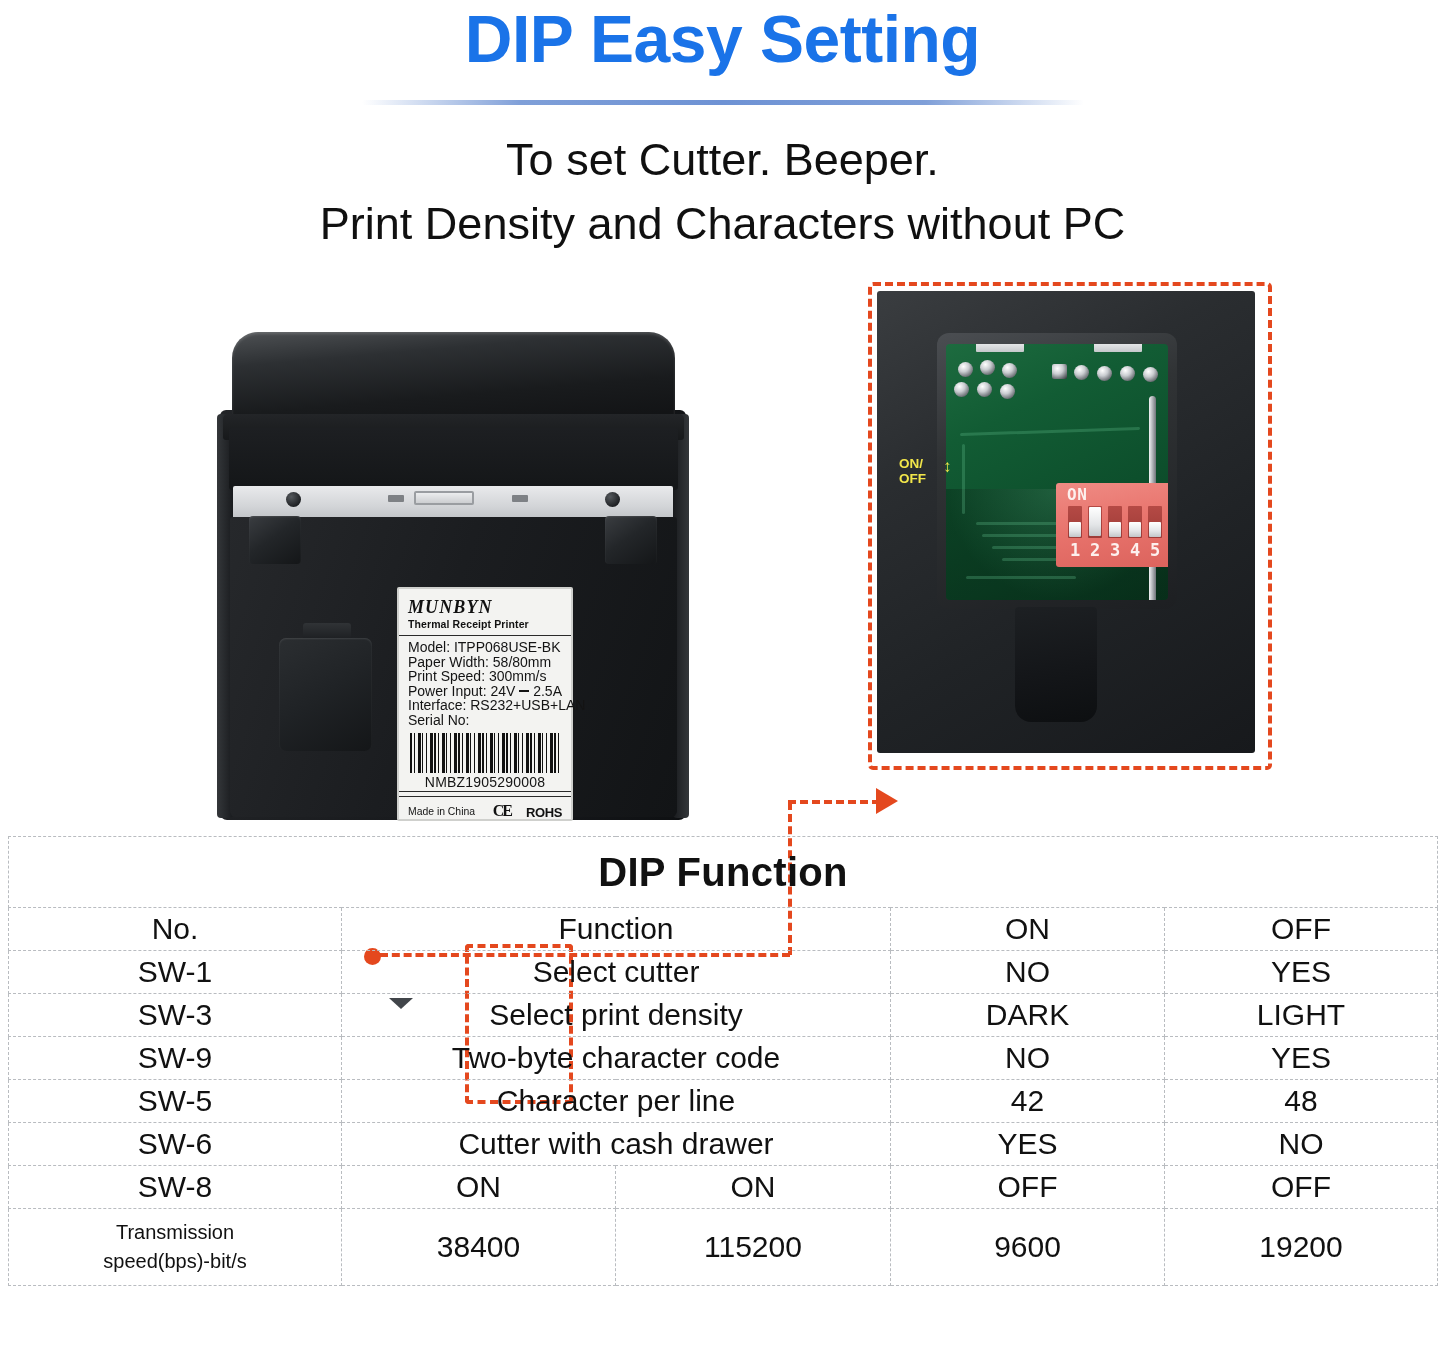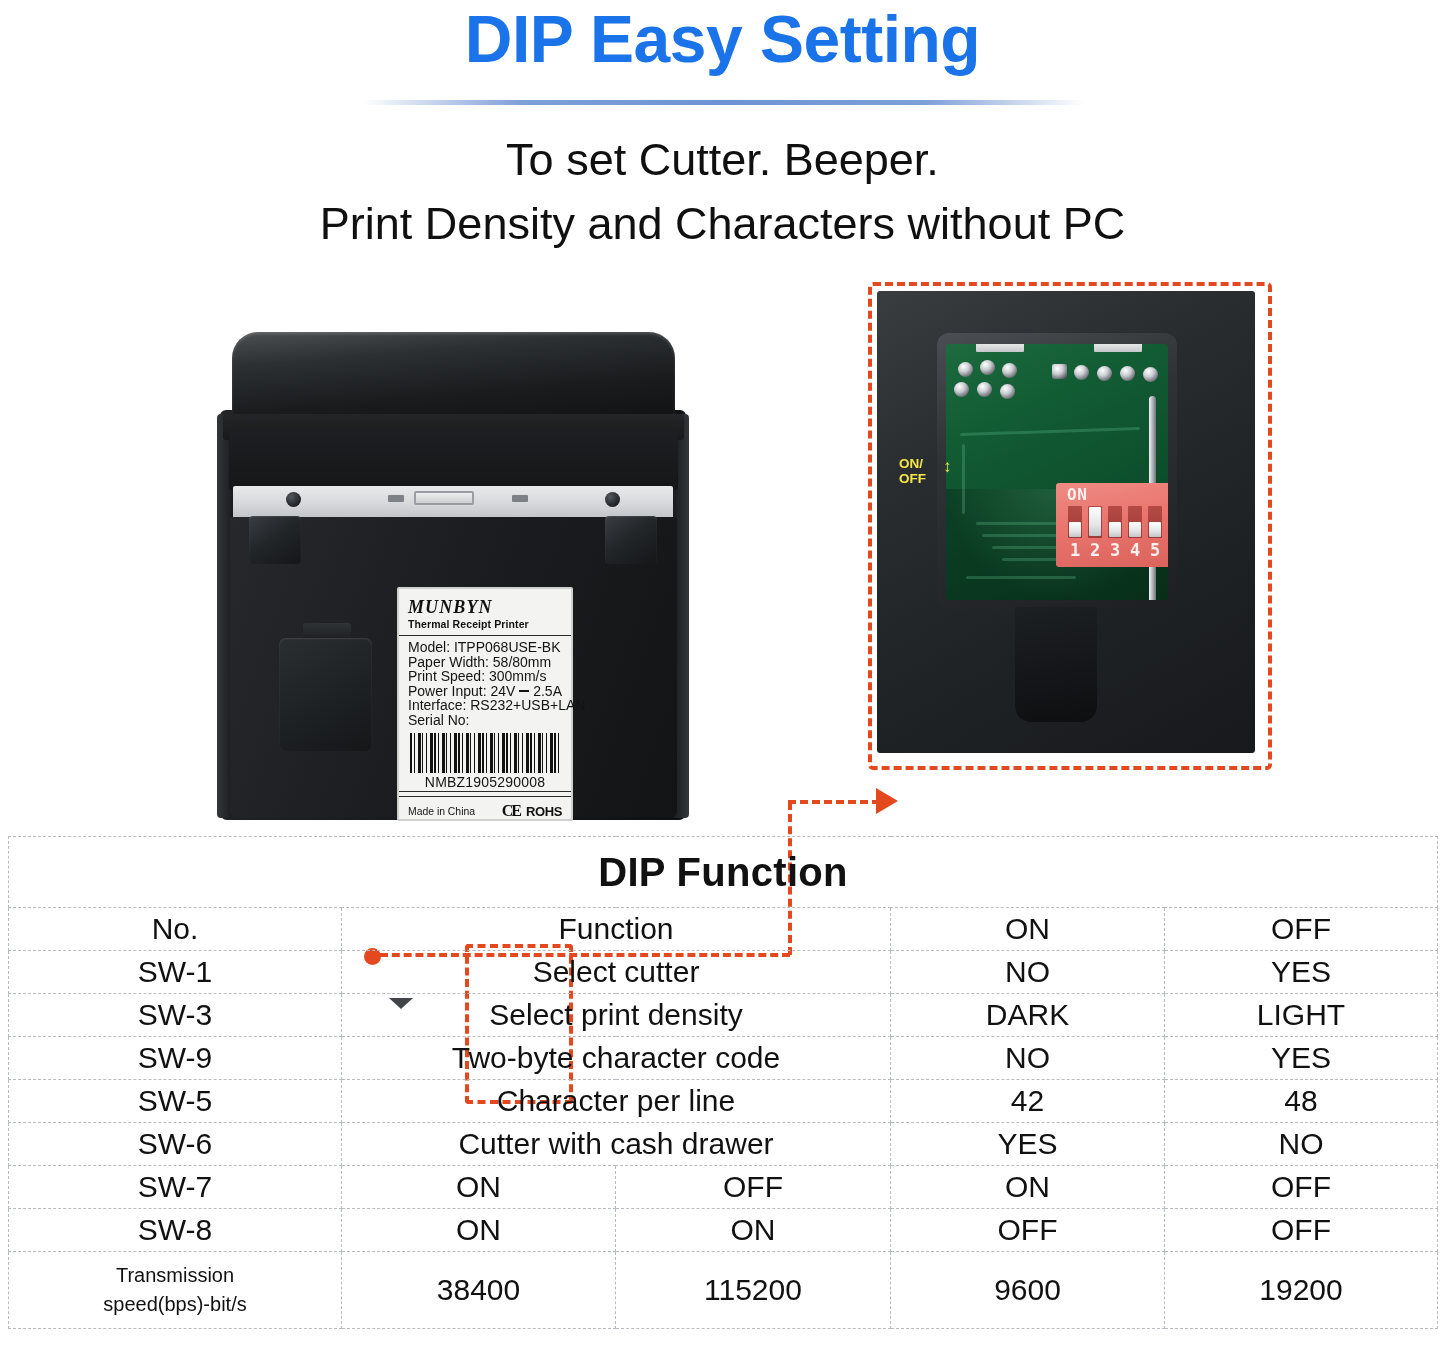--- a/index.html
+++ b/index.html
@@ -124,21 +124,21 @@
   #barcode{
     margin:5px auto 0 auto;width:150px;height:40px;
     background:repeating-linear-gradient(90deg,
       #111 0 2px,#f3f3f1 2px 4px,#111 4px 5px,#f3f3f1 5px 8px,
       #111 8px 11px,#f3f3f1 11px 12px,#111 12px 13px,#f3f3f1 13px 16px,
       #111 16px 17px,#f3f3f1 17px 20px,#111 20px 23px,#f3f3f1 23px 24px);
   }
   #barcode-num{text-align:center;font-size:9.6px;letter-spacing:.2px;color:#141414;margin-top:2px;}
   #label .lb-bot{border-top:1.6px solid #2a2a2a;margin-top:4px;padding:5px 9px 0 9px;display:flex;align-items:center;justify-content:space-between;}
   #label .lb-made{font-size:10.4px;color:#141414;}
-  #label .lb-marks{display:flex;align-items:center;gap:6px;}
+  #label .lb-marks{display:flex;align-items:flex-end;gap:15px;}
   .ce-mark{font-family:"Liberation Serif","DejaVu Serif",serif;font-size:16px;font-weight:bold;letter-spacing:-2px;color:#111;}
   .rohs-mark{font-size:13px;font-weight:bold;letter-spacing:-.4px;color:#111;}
 
   
   #door-callout{
     position:absolute;left:262px;top:634px;width:100px;height:152px;
     border:4px dashed #e4481e;border-radius:4px;
   }
   #callout-dot{
     position:absolute;left:364px;top:680px;width:17px;height:17px;
@@ -450,27 +450,20 @@
       <td>48</td>
     </tr>
     <tr>
       <td>SW-6</td>
       <td colspan="2">Cutter with cash drawer</td>
       <td>YES</td>
       <td>NO</td>
     </tr>
 
     <tr>
-      <td>SW-7</td>
-      <td>ON</td>
-      <td>OFF</td>
-      <td>ON</td>
-      <td>OFF</td>
-    </tr>
-    <tr>
       <td>SW-8</td>
       <td>ON</td>
       <td>ON</td>
       <td>OFF</td>
       <td>OFF</td>
     </tr>
 
     <tr class="r-last">
       <td class="cell-tx">
         <div>Transmission</div>

